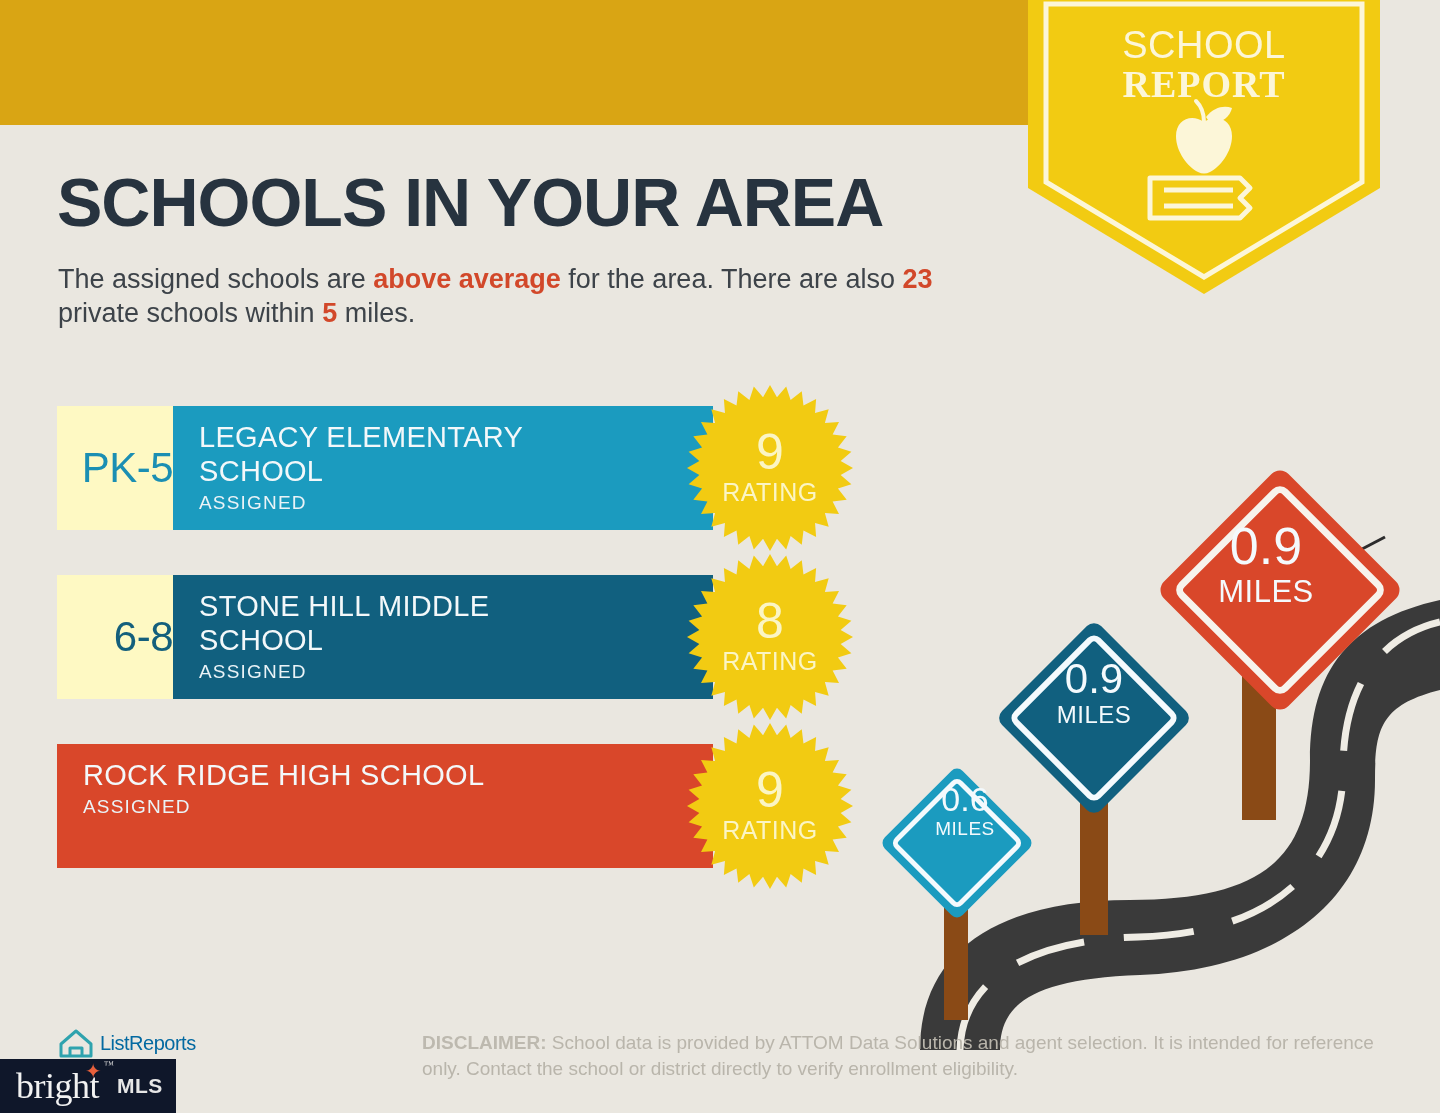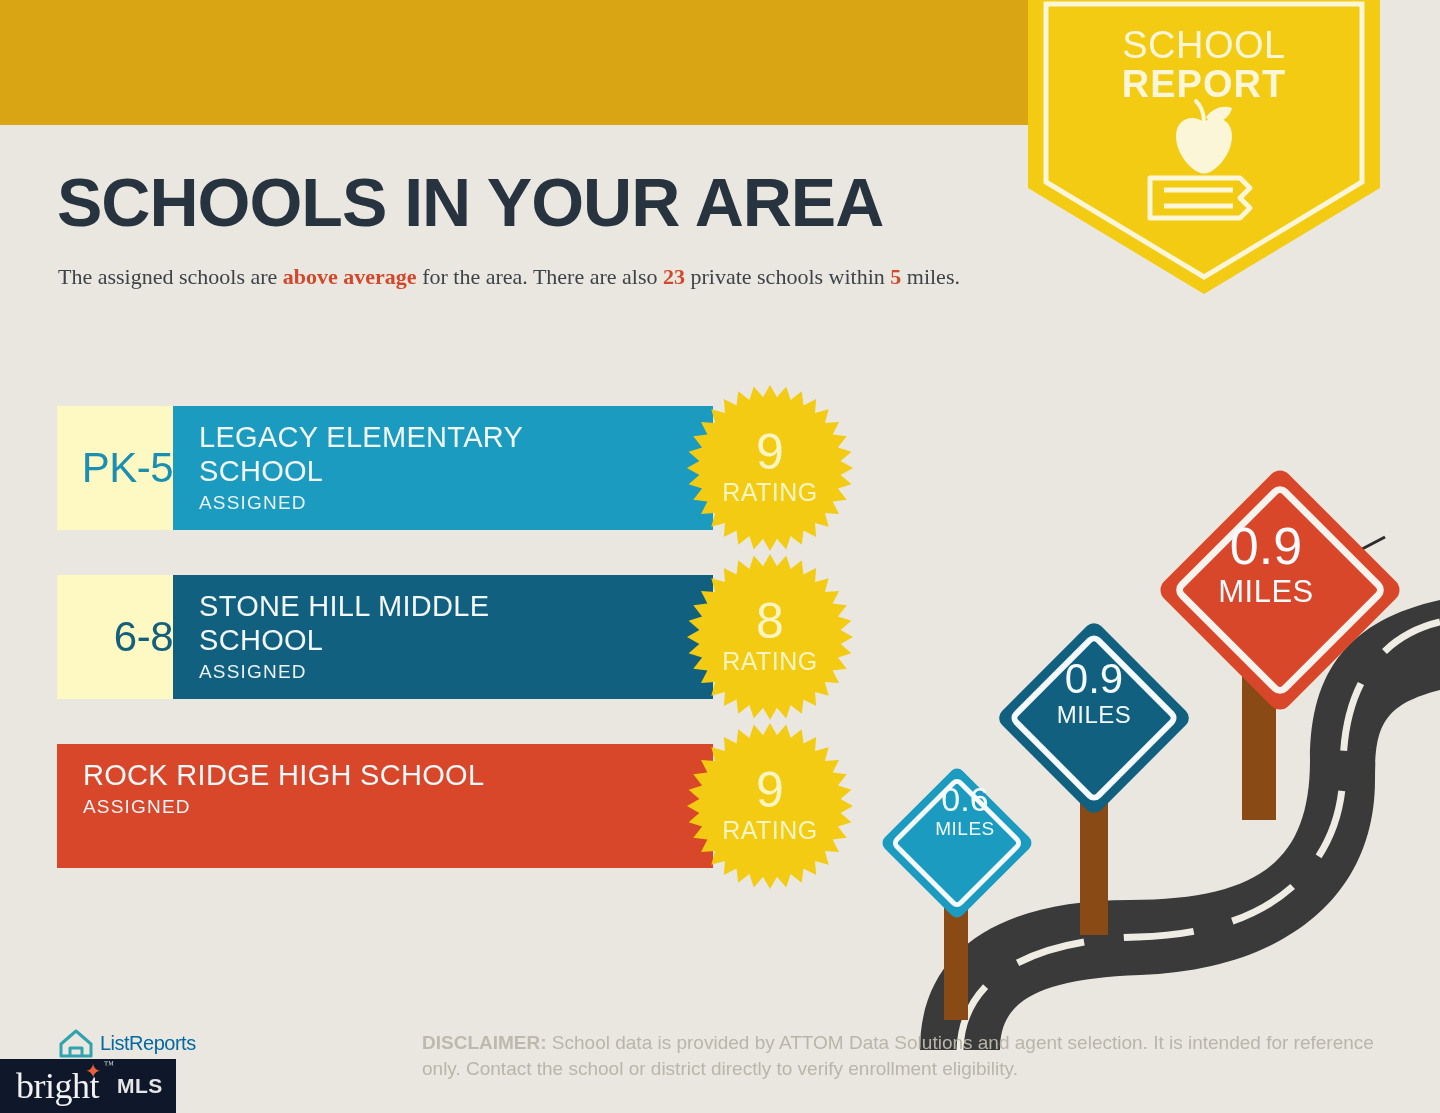--- a/index.html
+++ b/index.html
@@ -49,41 +49,40 @@
     position: absolute;
     left: 0; top: 34px;
     width: 352px;
     text-align: center;
     color: #FCF6D8;
     font-size: 38px;
     line-height: 1.03;
     letter-spacing: 0.5px;
     font-weight: 400;
   }
-  .badge-text .l2 { font-weight: 700; letter-spacing: 1px; }
+  .badge-text .l2 { font-weight: 700; letter-spacing: 1px; font-family: Liberation Serif, serif; }
 
   
   .title {
     position: absolute;
     left: 57px; top: 168px;
     font-size: 68px;
     font-weight: 700;
     color: #27333F;
     letter-spacing: -1px;
     line-height: 1;
     white-space: nowrap;
   }
   .subtitle {
     position: absolute;
     left: 58px; top: 263px;
     width: 950px;
-    font-size: 22px;
+    font-size: 27px;
     line-height: 1.25;
     color: #3D4349;
-    font-family: Liberation Serif, serif;
   }
   .subtitle b { color: #D2482A; font-weight: 700; }
 
   
   .rows { position: absolute; left: 57px; top: 406px; z-index: 3; }
   .row {
     position: relative;
     width: 656px; height: 124px;
     margin-bottom: 45px;
     display: flex;

